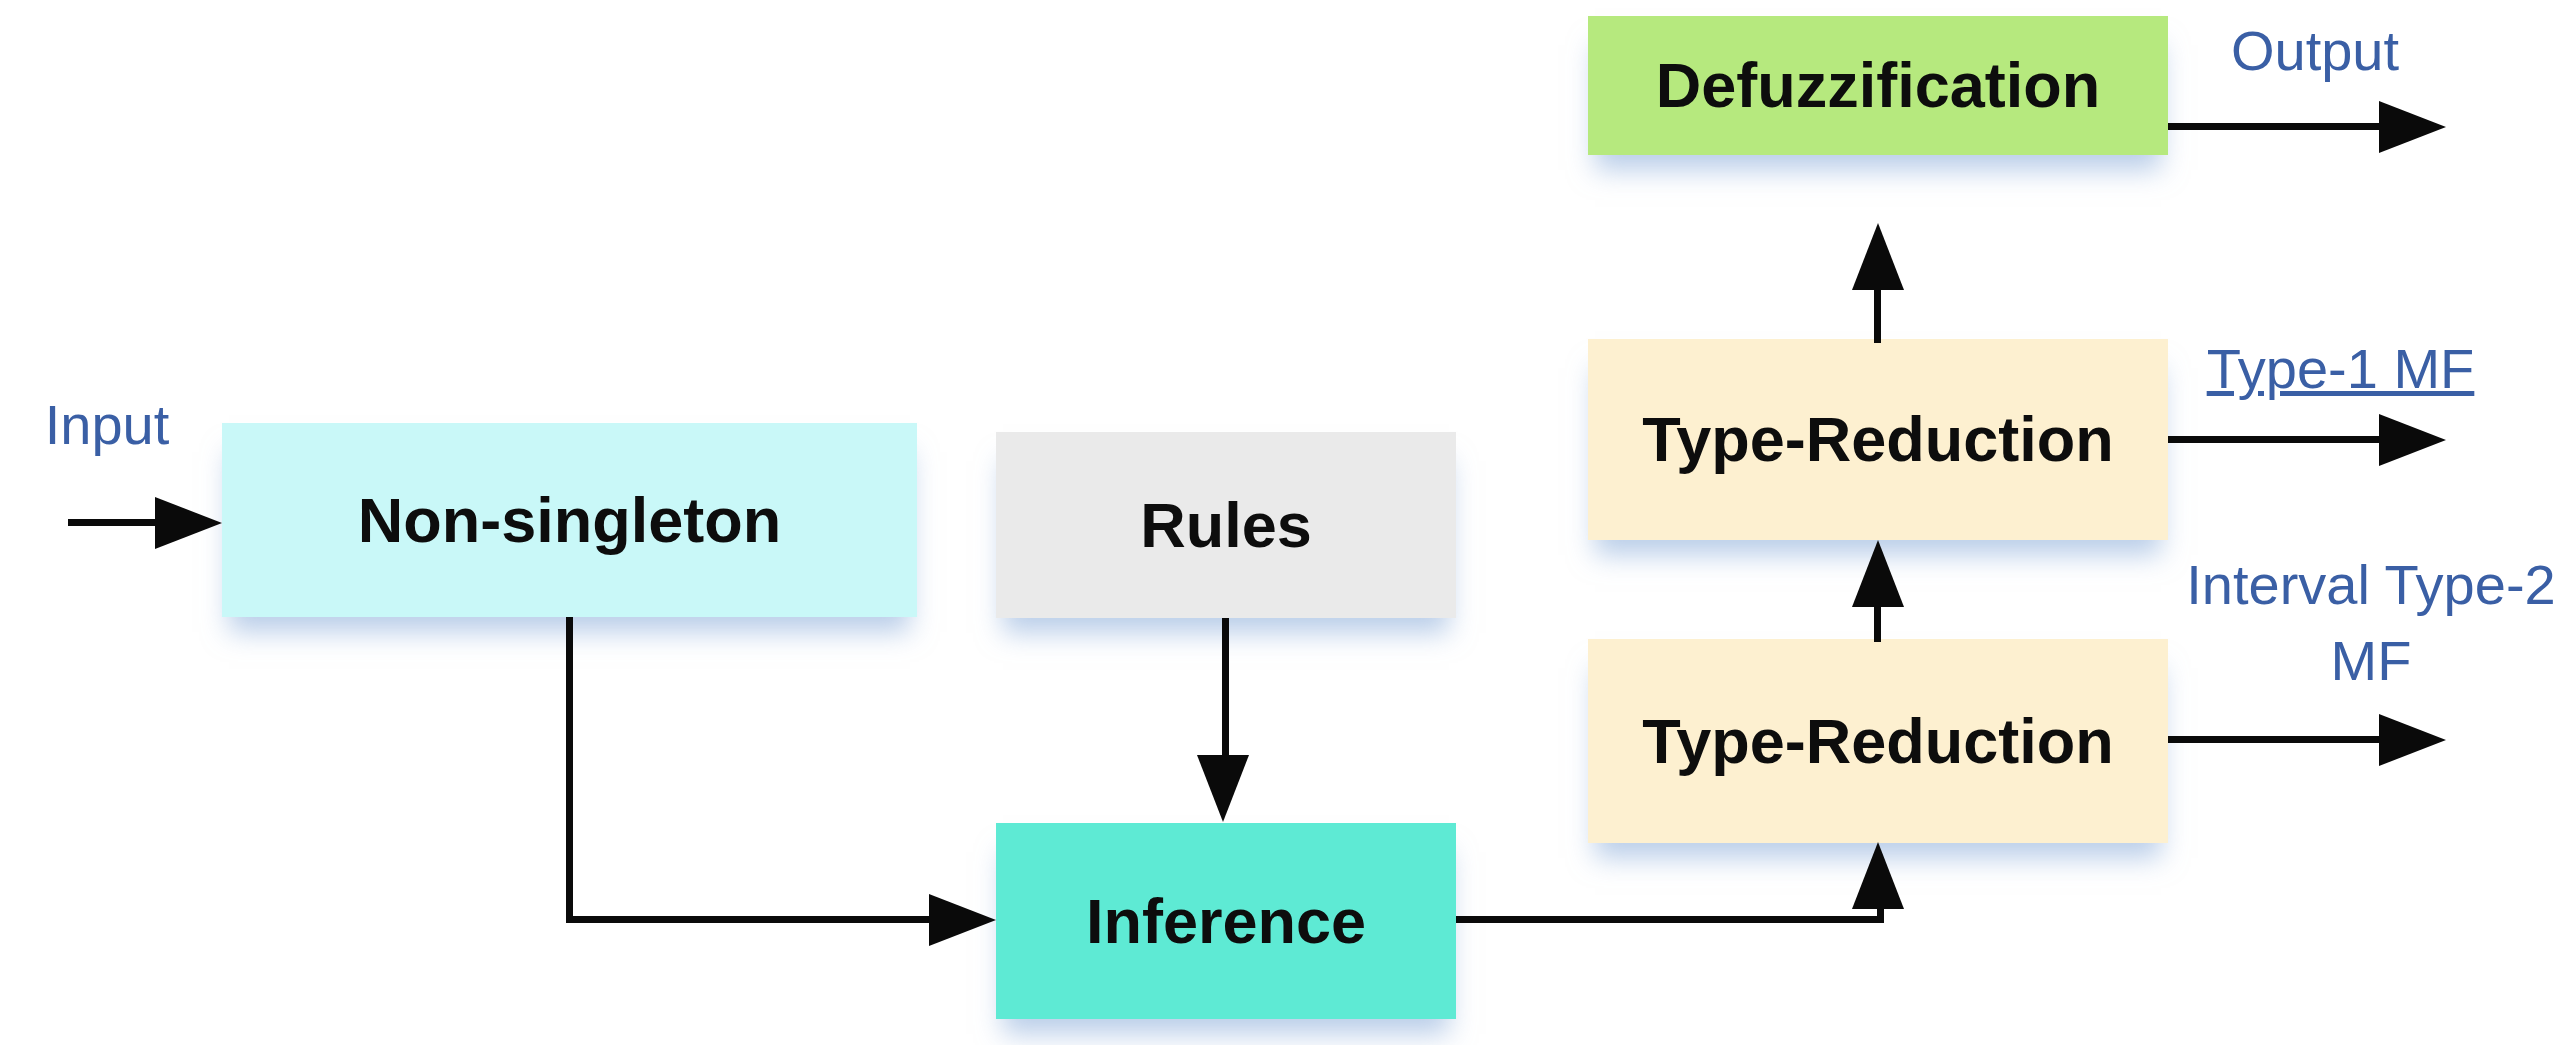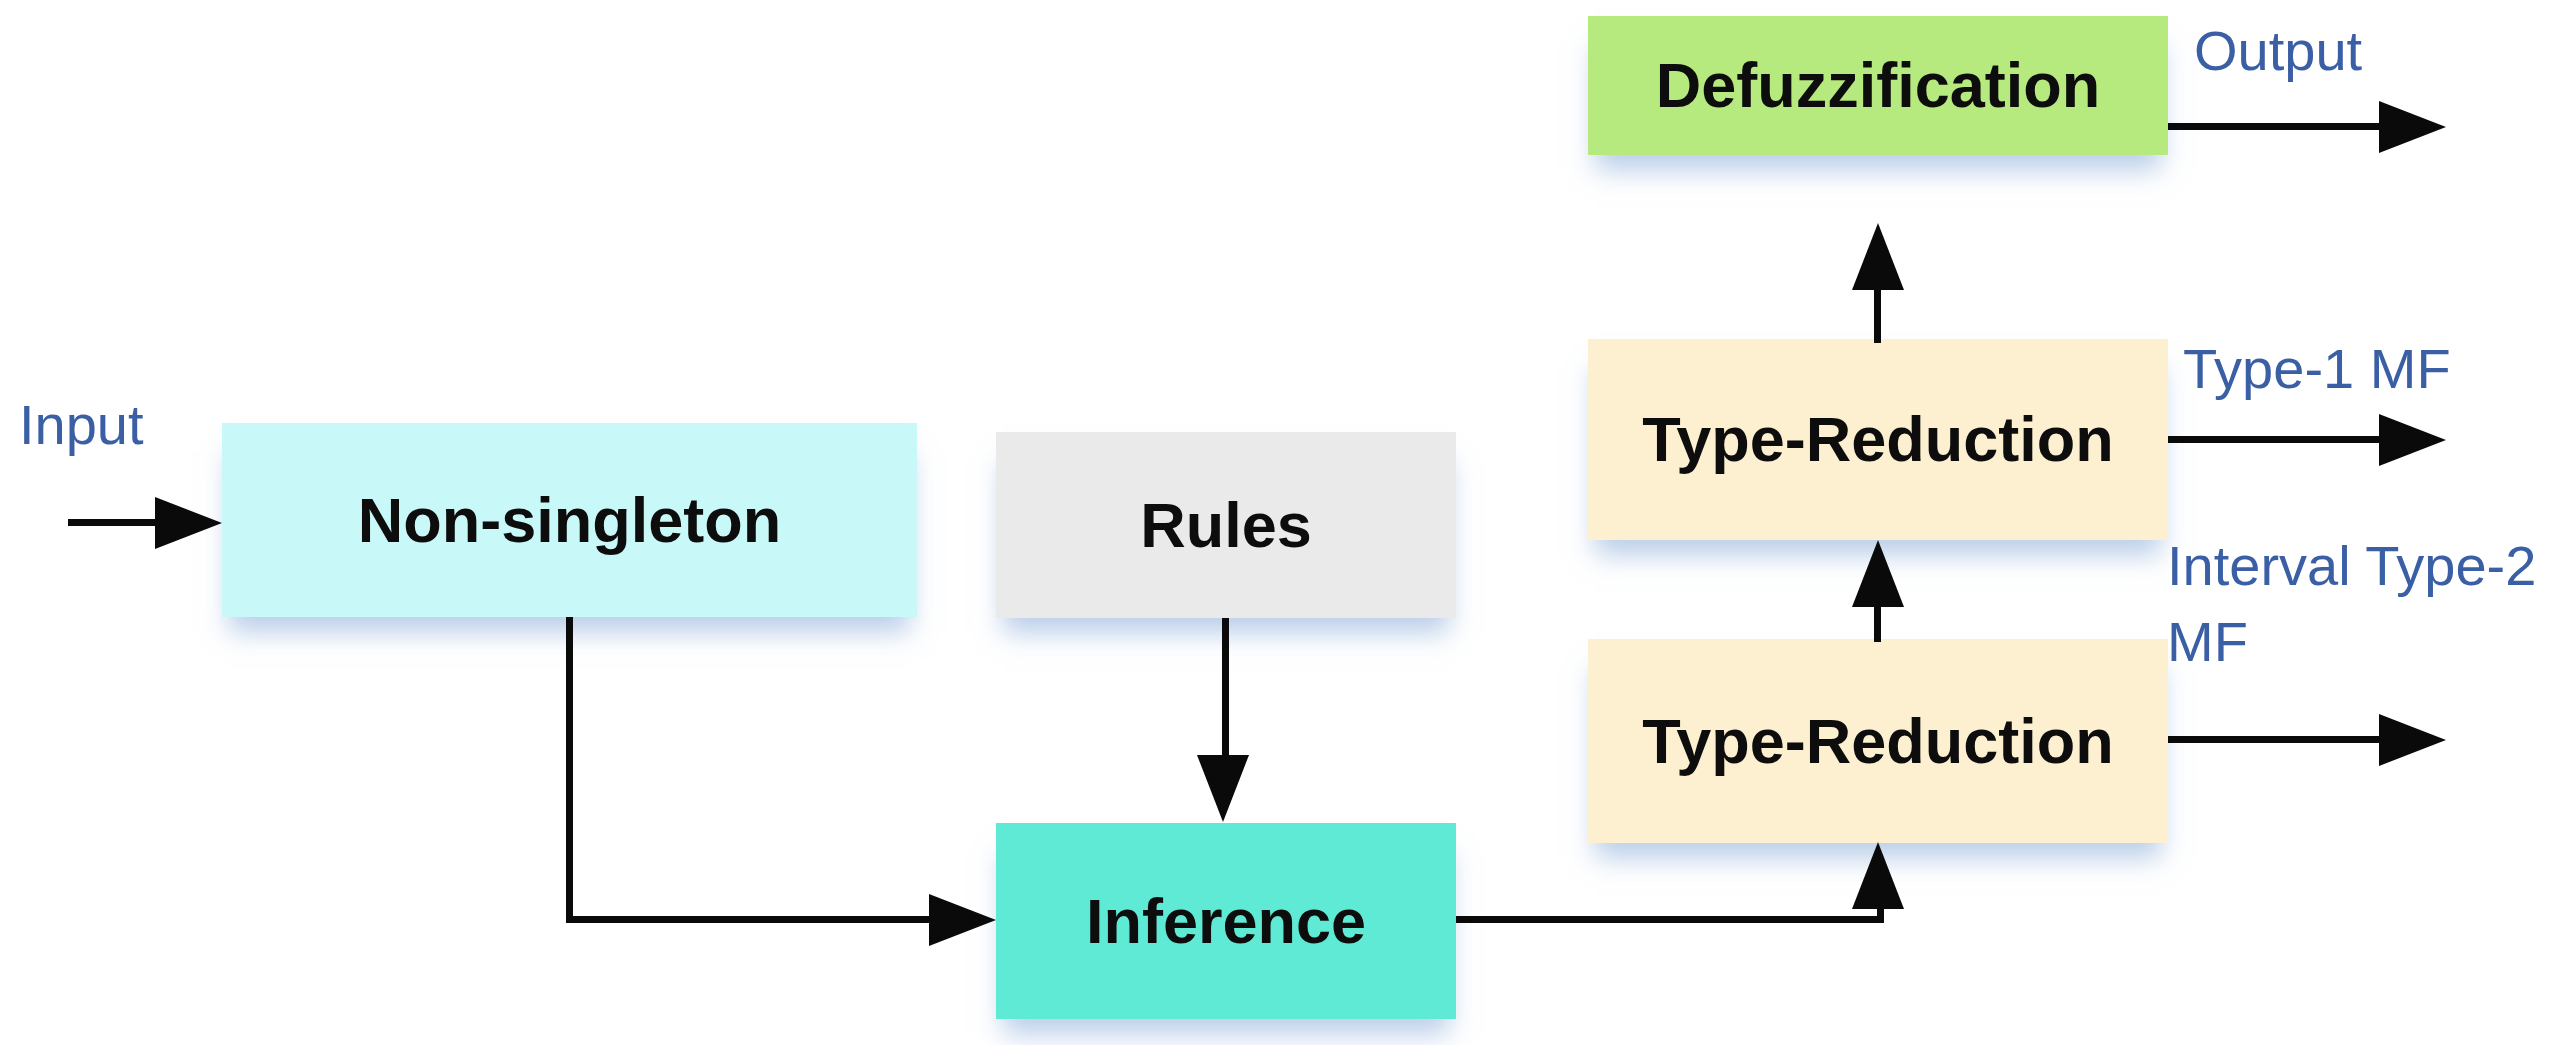--- a/index.html
+++ b/index.html
@@ -20,26 +20,26 @@
   }
   .node-fuzzification{left:222px;top:423px;width:695px;height:194px;}
   .node-rules{left:996px;top:432px;width:460px;height:186px;}
   .node-inference{left:996px;top:823px;width:460px;height:196px;}
   .node-tr-upper{left:1588px;top:339px;width:580px;height:201px;}
   .node-tr-lower{left:1588px;top:639px;width:580px;height:204px;}
   .node-defuzzification{left:1588px;top:16px;width:580px;height:139px;}
   
   .edge-label{
     position:absolute;color:#3a5fa5;font-size:56px;line-height:76px;
-    text-align:left;white-space:nowrap;
+    text-align:center;white-space:nowrap;
   }
   .label-input{left:19px;top:387px;width:176px;}
   .label-output{left:2194px;top:13px;width:242px;}
-  .label-type1{left:2183px;top:331px;width:315px;}
-  .label-interval{left:2167px;top:528px;width:408px;white-space:normal;}
+  .label-type1{left:2183px;top:331px;width:315px;text-decoration:underline;}
+  .label-interval{left:2167px;top:547px;width:408px;white-space:normal;}
   
   .line{position:absolute;background:#0a0a0a;}
   .head{position:absolute;width:0;height:0;}
   .head-right{border-top:26px solid transparent;border-bottom:26px solid transparent;border-left:67px solid #0a0a0a;}
   .head-down{border-left:26px solid transparent;border-right:26px solid transparent;border-top:67px solid #0a0a0a;}
   .head-up{border-left:26px solid transparent;border-right:26px solid transparent;border-bottom:67px solid #0a0a0a;}
 
   
   .l-input{left:68px;top:519px;width:94px;height:7.3px;}
   .h-input{left:155px;top:497px;}

